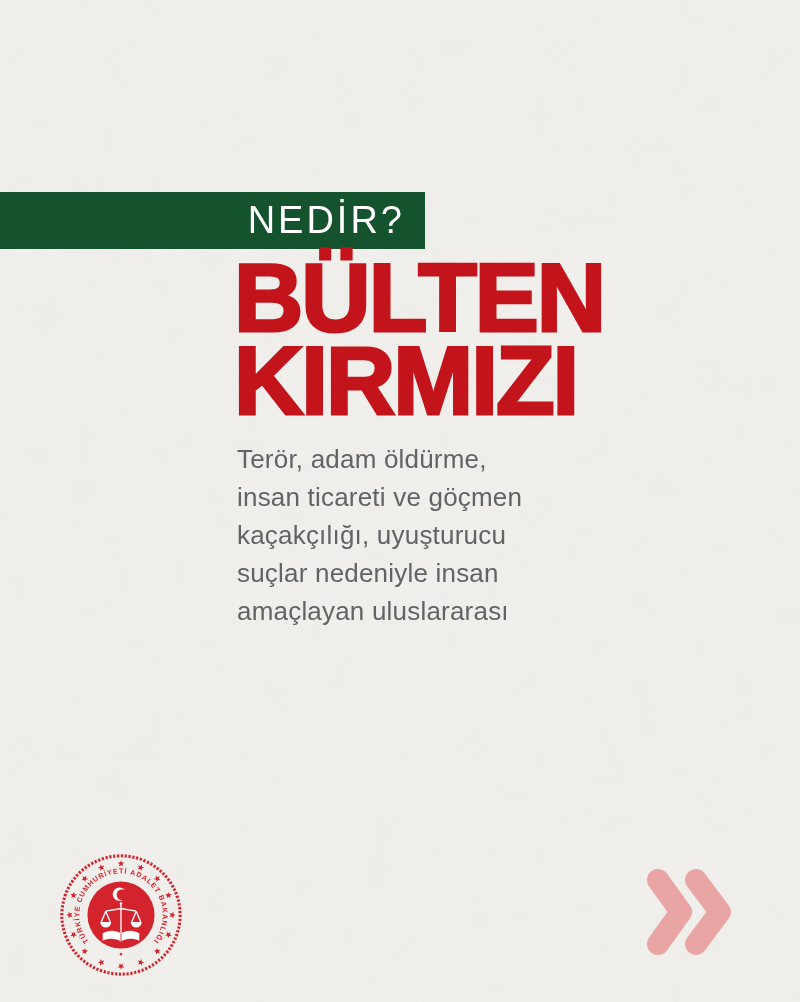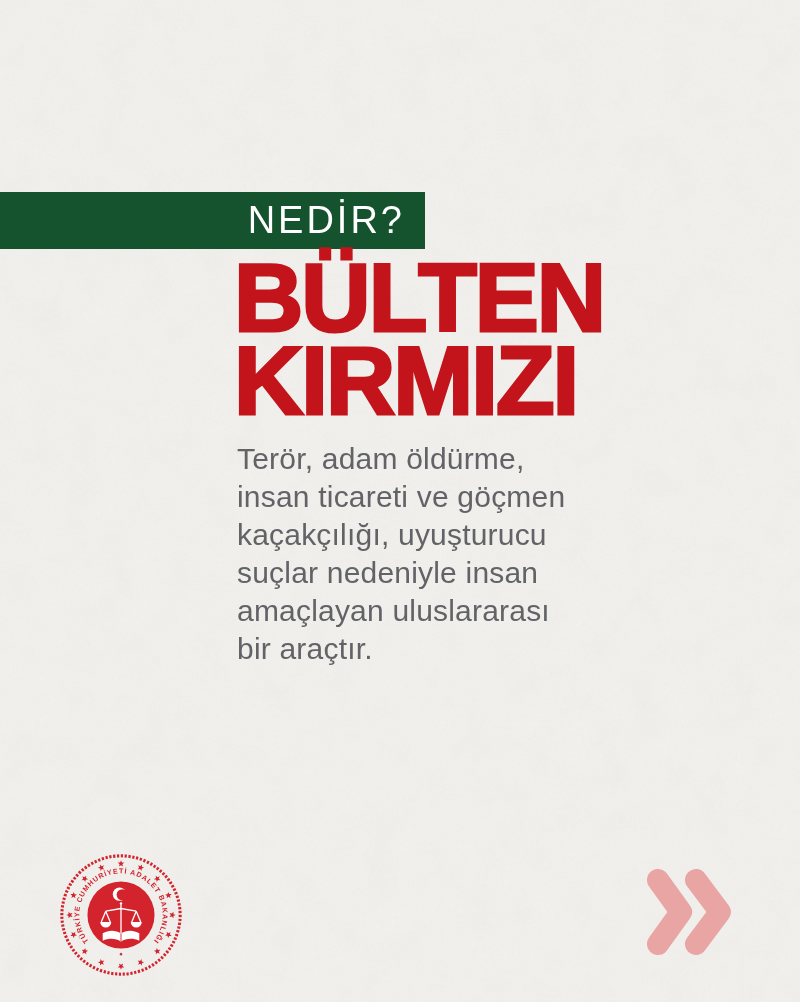--- a/index.html
+++ b/index.html
@@ -33,21 +33,21 @@
     font-weight:700;
     font-size:96px;
     letter-spacing:-2px;
     -webkit-text-stroke:3px #c3141c;
   }
   .headline .hl-line{line-height:83px;white-space:nowrap;}
 
   .body-text{
     position:absolute;left:237px;top:440px;
     color:#626367;
-    font-size:30px;
+    font-size:26px;
     line-height:38px;
     letter-spacing:0.2px;
   }
   .body-text .b-line{white-space:nowrap;}
 
   .ministry-logo{
     position:absolute;left:59px;top:853px;
     width:124px;height:124px;
   }
   .next-chevrons{
@@ -81,21 +81,20 @@
     <div class="hl-line">BÜLTEN</div>
     <div class="hl-line">KIRMIZI</div>
   </div>
 
   <div class="body-text">
     <div class="b-line">Terör, adam öldürme,</div>
     <div class="b-line">insan ticareti ve göçmen</div>
     <div class="b-line">kaçakçılığı, uyuşturucu</div>
     <div class="b-line">suçlar nedeniyle insan</div>
     <div class="b-line">amaçlayan uluslararası</div>
-    <div class="b-line">bir araçtır.</div>
   </div>
 
   <svg class="ministry-logo" viewBox="0 0 122 122">
     <defs>
       <path id="st" fill="#d3232c" d="M61,7.1 L61.85,9.33 L64.23,9.45 L62.38,10.95 L63.0,13.25 L61,11.95 L59.0,13.25 L59.62,10.95 L57.77,9.45 L60.15,9.33 Z"></path>
       <path id="logoArc" fill="none" d="M 37.5,94.6 A 41,41 0 1 1 84.5,94.6"></path>
     </defs>
 
     <circle cx="61" cy="61" r="58.2" fill="none" stroke="#d3232c" stroke-width="3" stroke-dasharray="2.2 1.6"></circle>
 

